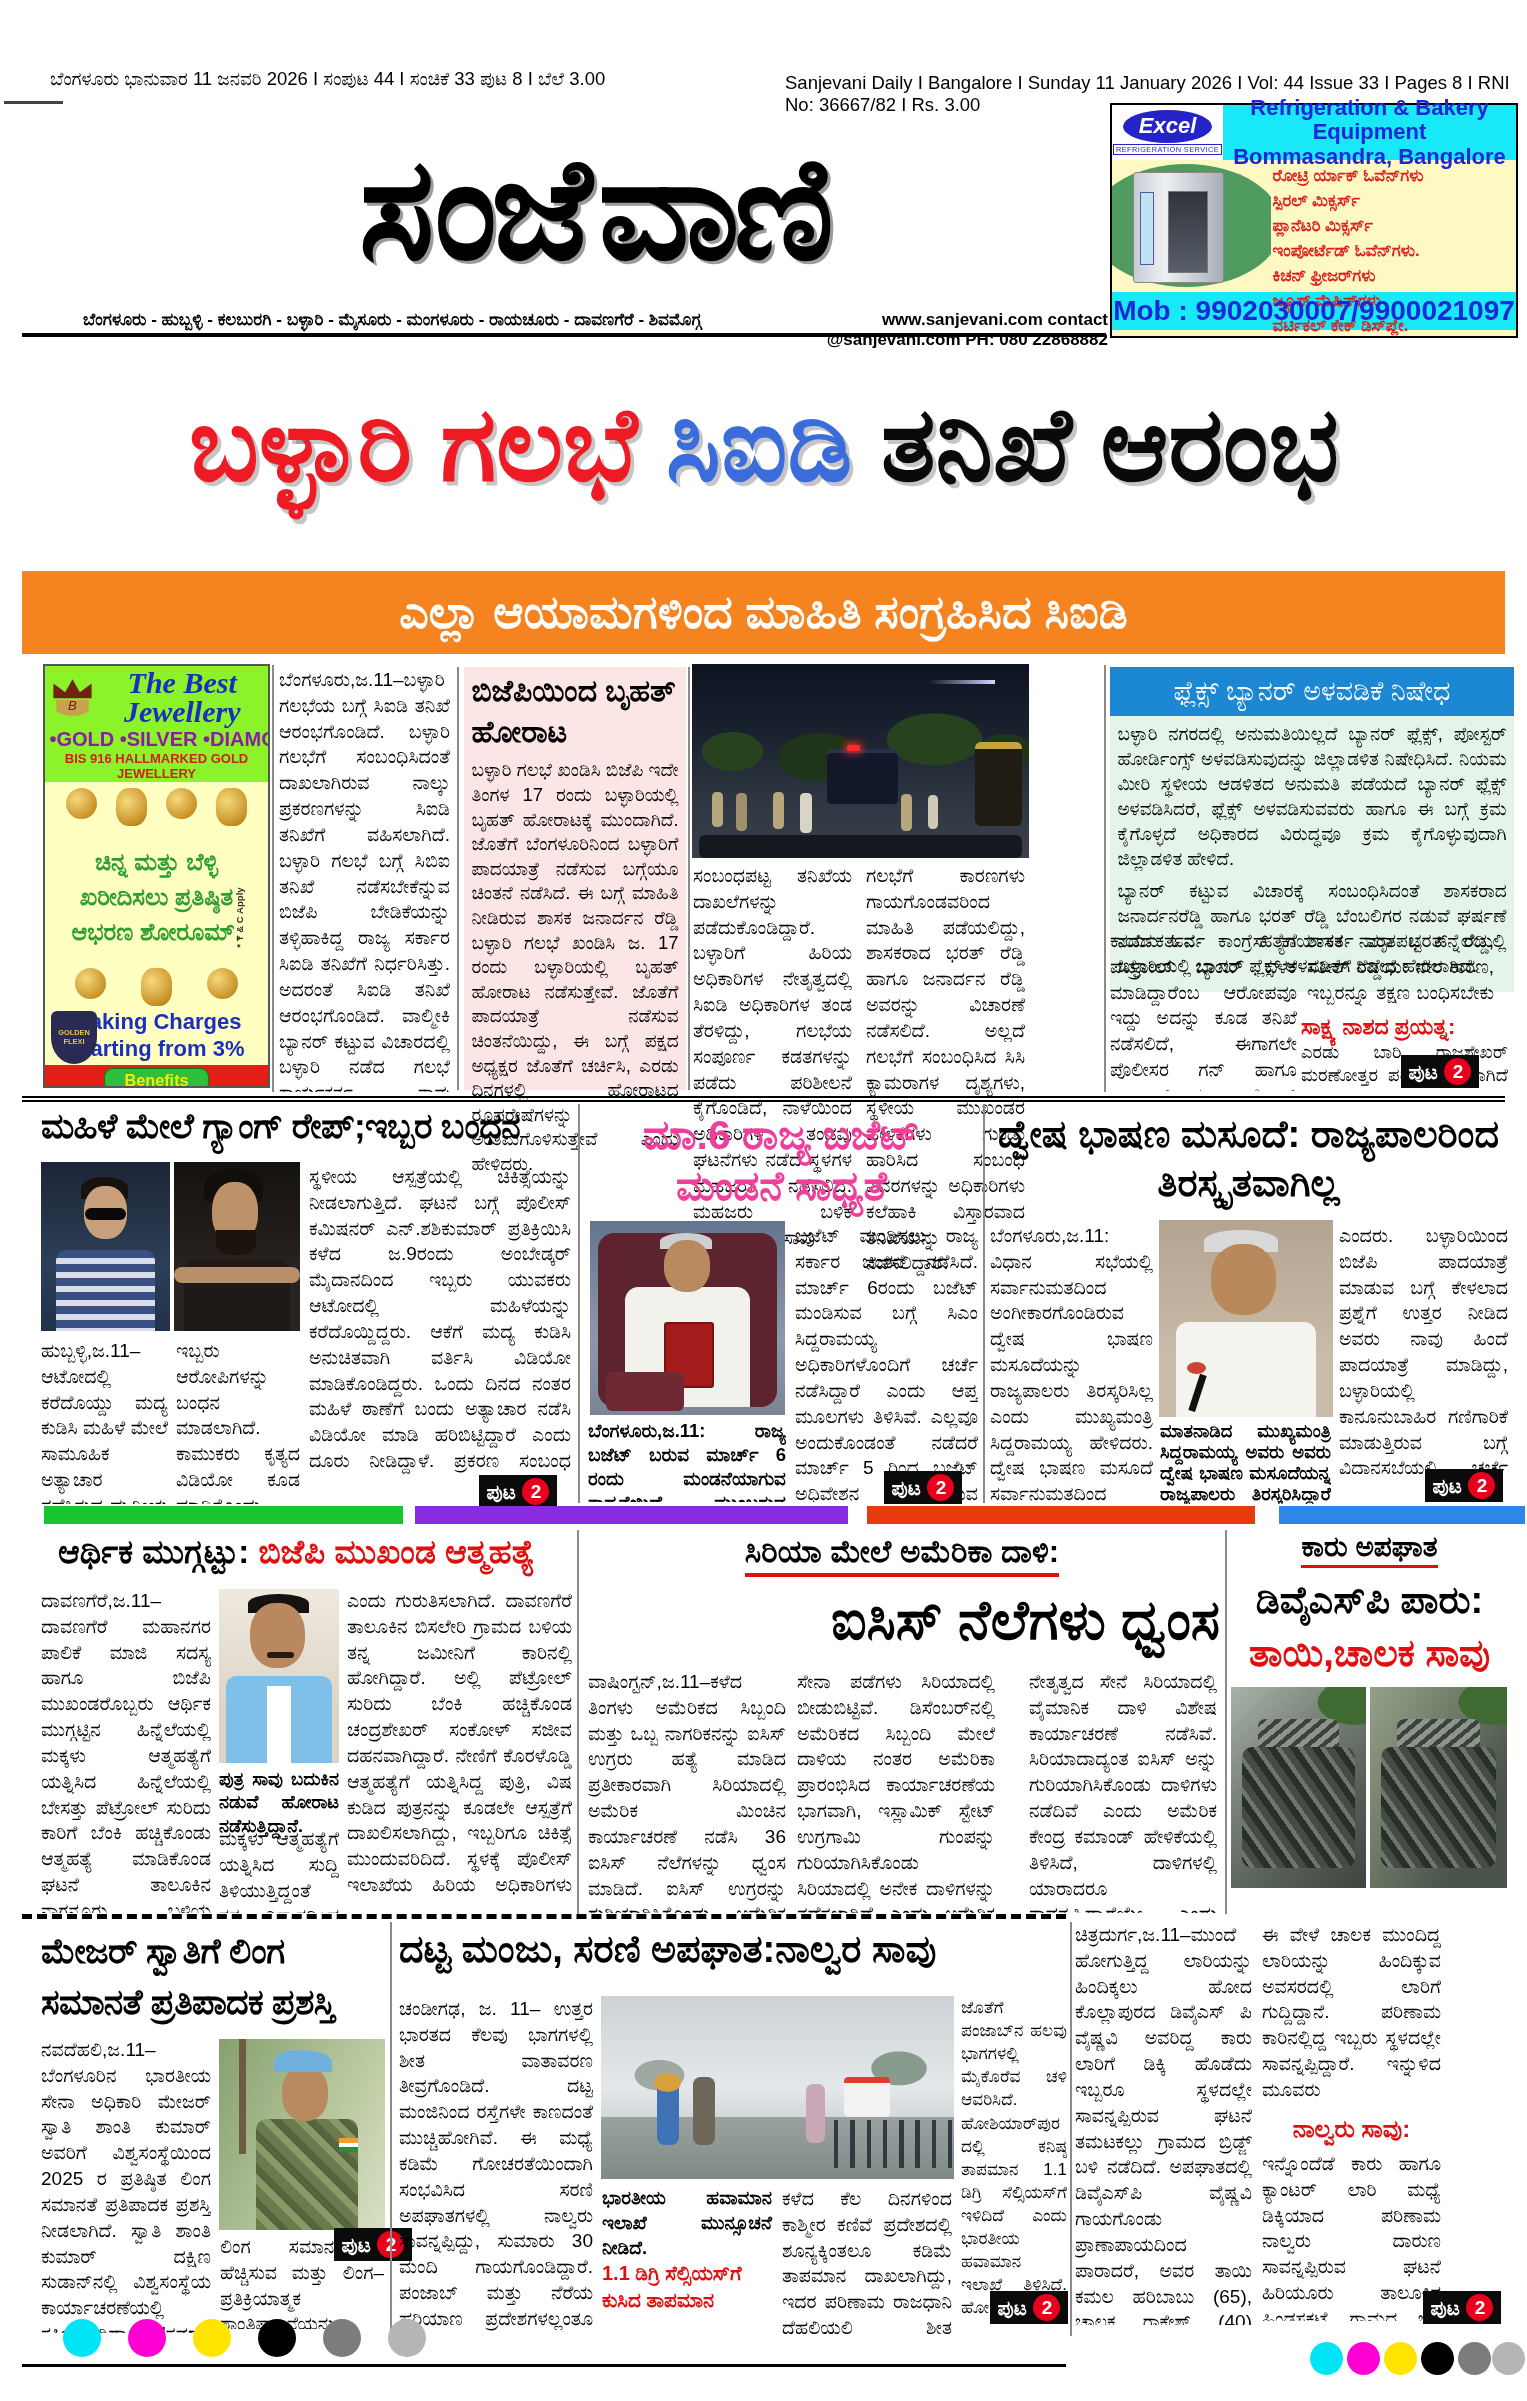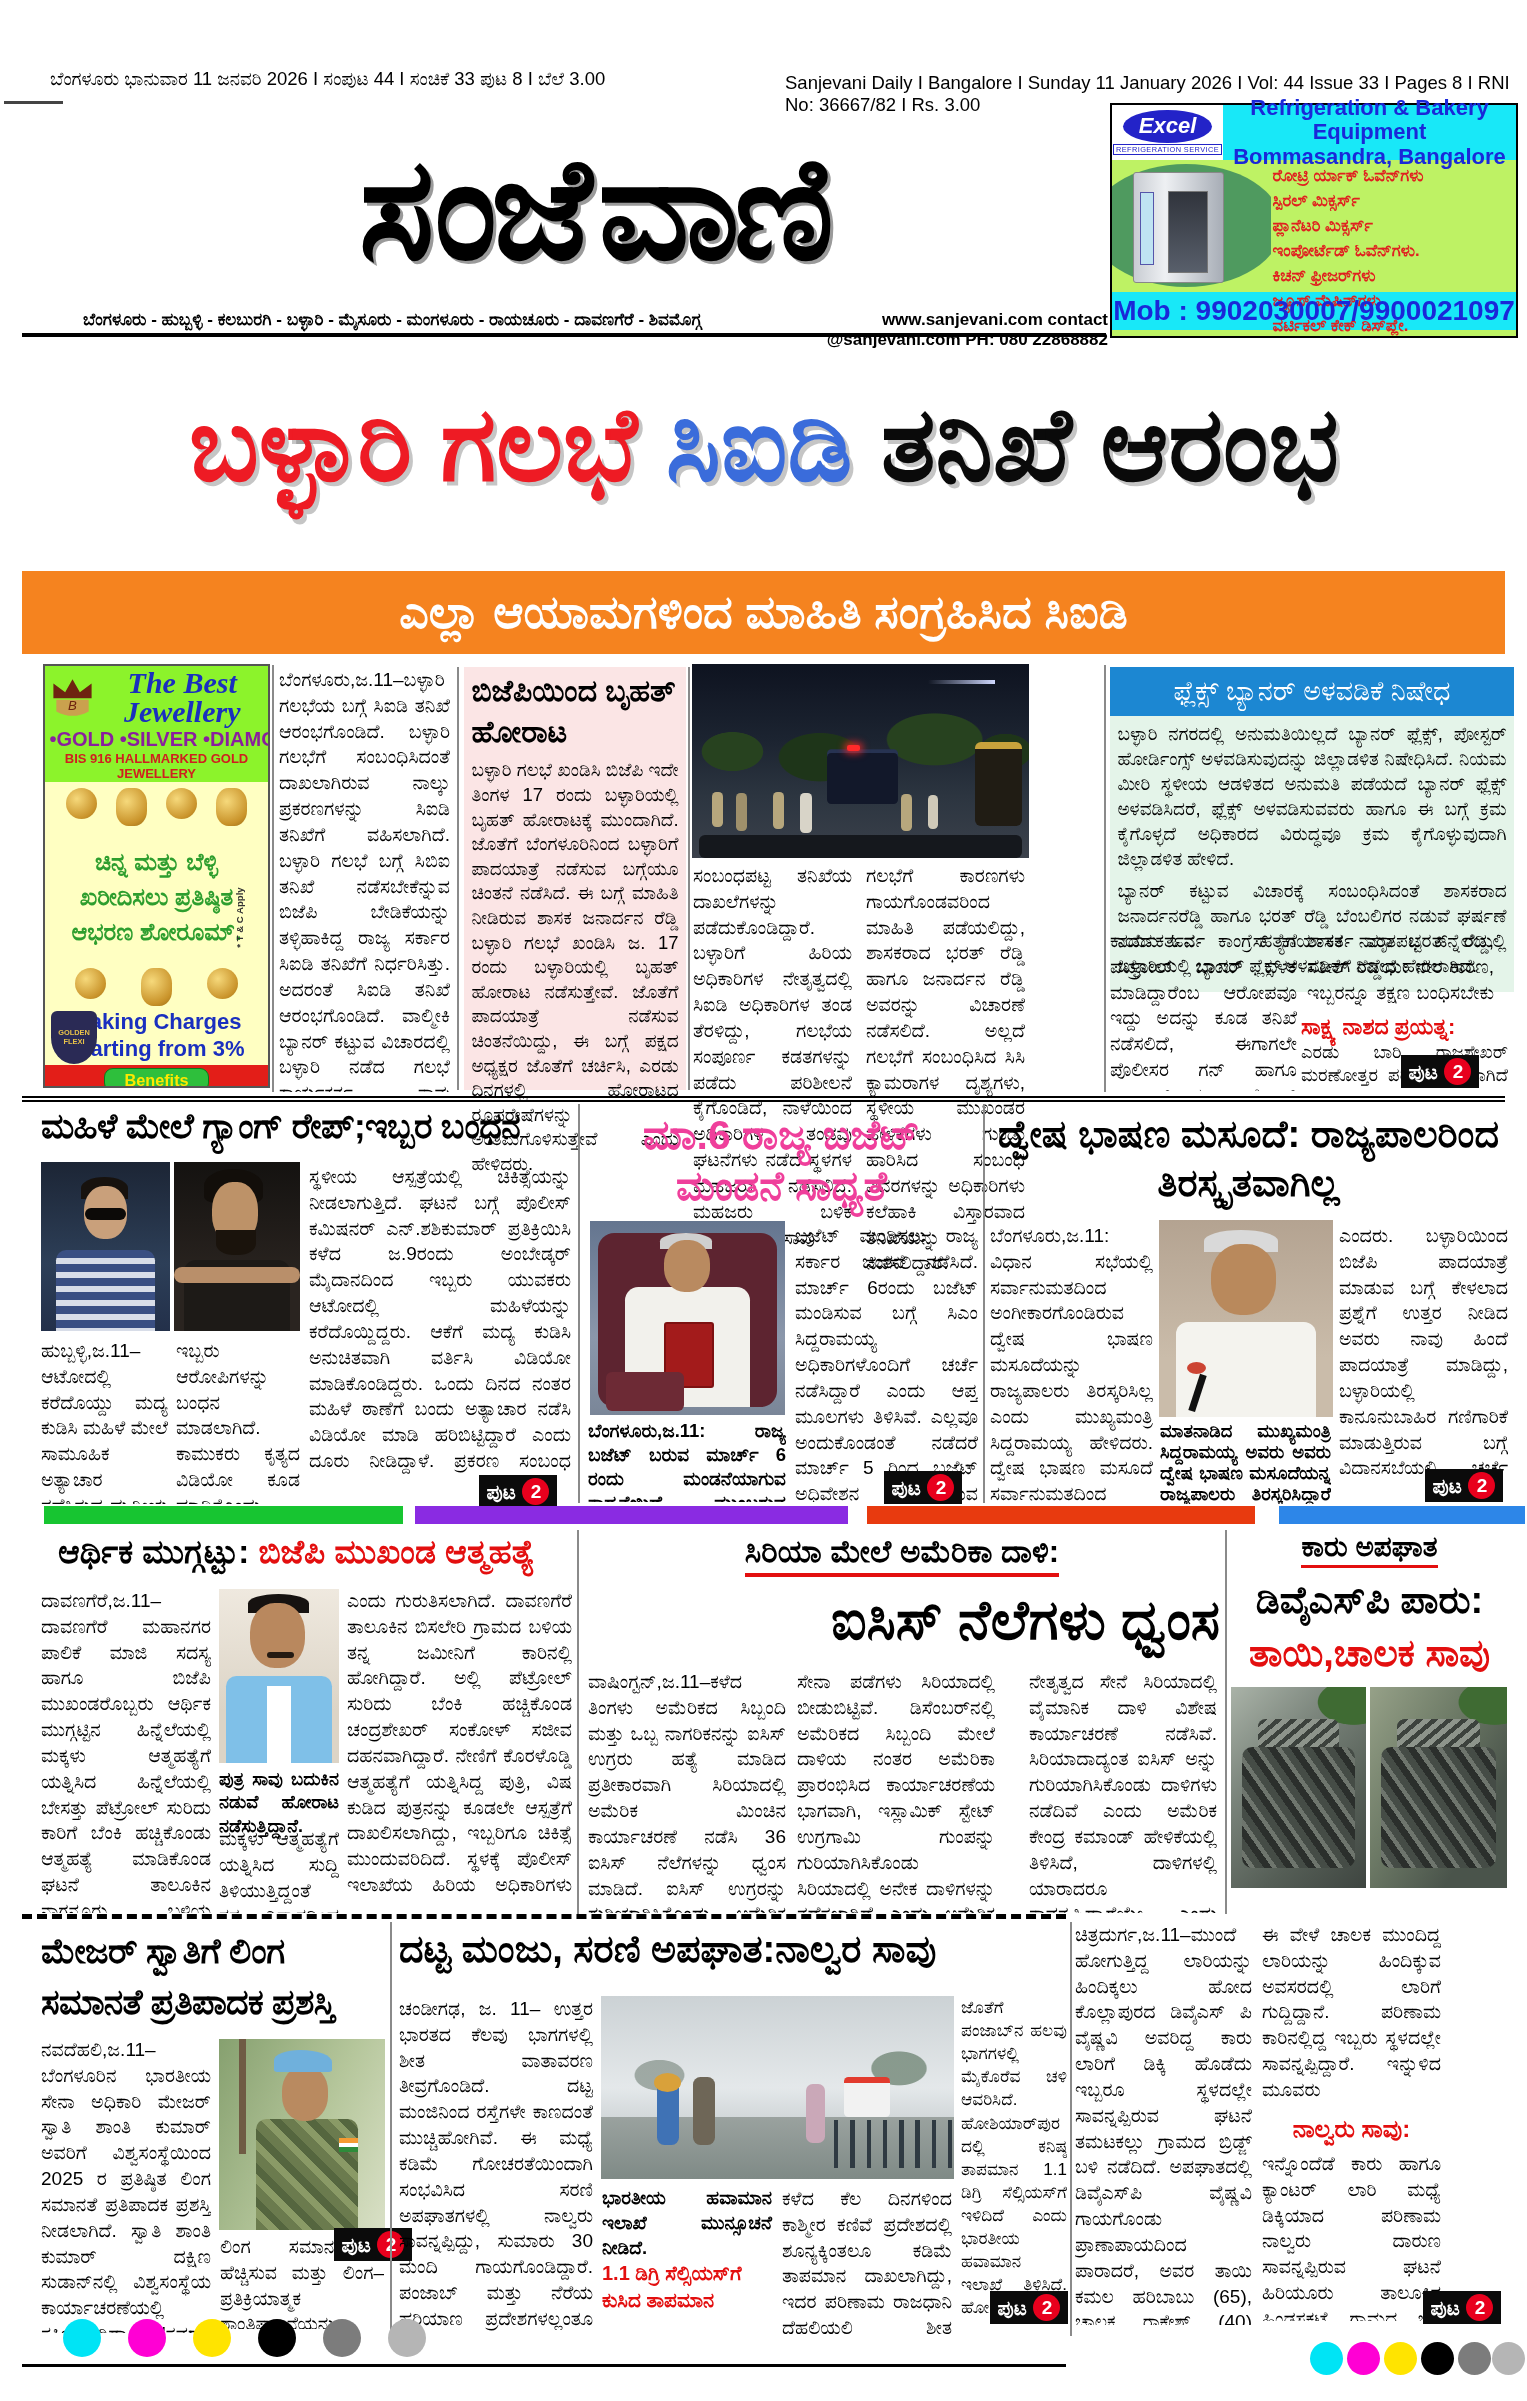--- a/index.html
+++ b/index.html
@@ -22,21 +22,21 @@
   #masthead{left:78px;top:117px;width:1031px;height:186px;display:flex;align-items:center;justify-content:center;gap:12px}
   .mastword{font-family:"Liberation Serif","DejaVu Serif",serif;font-weight:bold;font-size:142px;line-height:1;
             letter-spacing:-6px;text-shadow:3px 3px 0 #9a9a9a}
   .mastoval{width:112px;height:176px;background:#bdeef3;border:3.7px solid #000;border-radius:50%;
             display:flex;flex-direction:column;align-items:center;justify-content:center;flex:0 0 auto}
   .mastoval .yr{font-size:12.6px;color:#555;margin-top:3px}
   #cities{left:83px;top:310px;font-size:17px;font-weight:bold}
   #contact{left:747px;top:310px;width:361px;font-size:17px;font-weight:bold;text-align:right}
   #rule-top{left:22px;top:333px;width:1084px;height:3.7px}
   
-  #excel{left:1110px;top:103px;width:404px;height:231px;border:2.2px solid #000;background:#bef264}
+  #excel{left:1110px;top:103px;width:404px;height:231px;border:2.2px solid #000;background:#fef9c3}
   #excel .hdr{display:flex;height:55px}
   #excel .logo{width:111px;background:#fff;display:flex;flex-direction:column;align-items:center;justify-content:center}
   #excel .logo .oval{background:#2323c8;color:#fff;border-radius:50%;width:89px;height:33px;display:flex;
                      align-items:center;justify-content:center;font-style:italic;font-weight:bold;font-size:22px}
   #excel .logo .sub{font-size:7.4px;color:#2323c8;border:0.7px solid #2323c8;padding:0 2.2px;margin-top:1.5px;letter-spacing:0.4px}
   #excel .ttl{flex:1;background:#18e8f8;color:#1a28d8;font-weight:bold;font-size:22px;line-height:1.12;
               display:flex;flex-direction:column;align-items:center;justify-content:center;text-align:center}
   #excel .bodyrow{display:flex;height:132px}
   #excel .ovenbox{width:159px;position:relative;overflow:hidden}
   #excel .greenell{position:absolute;left:-22px;top:4.4px;width:192px;height:123px;background:#4f9a5f;border-radius:50%}

